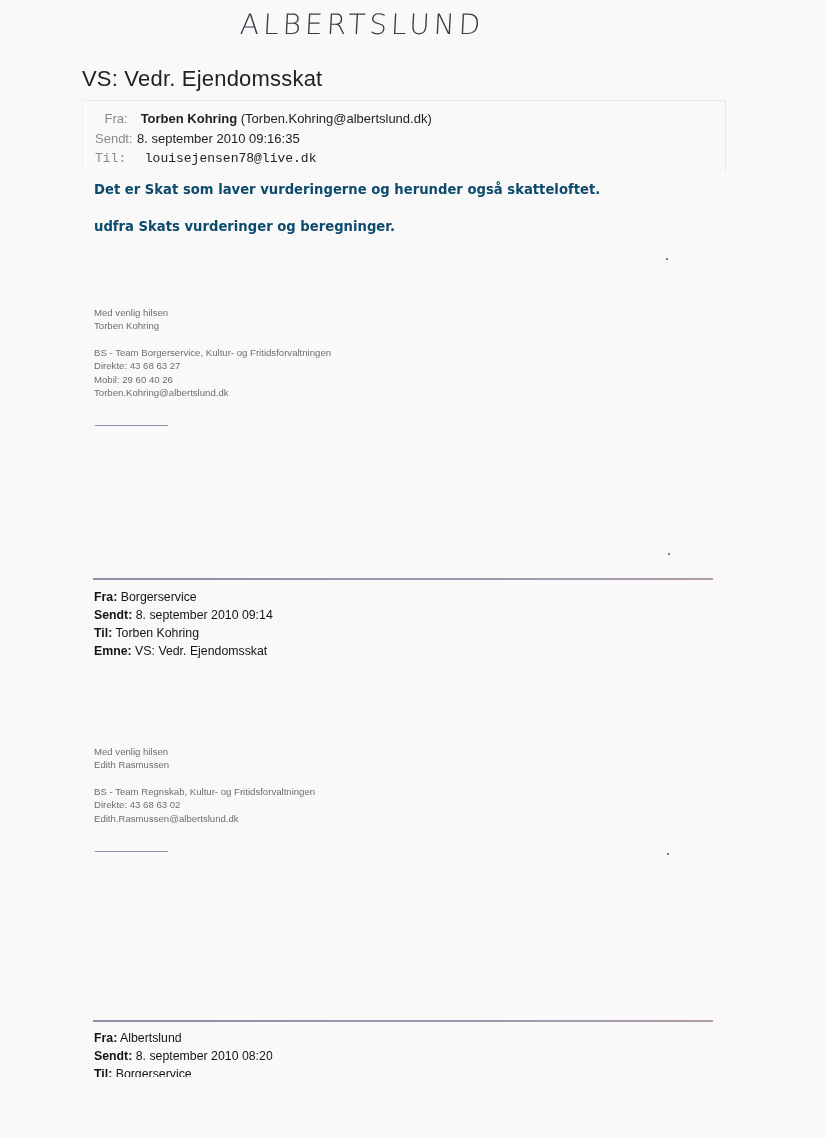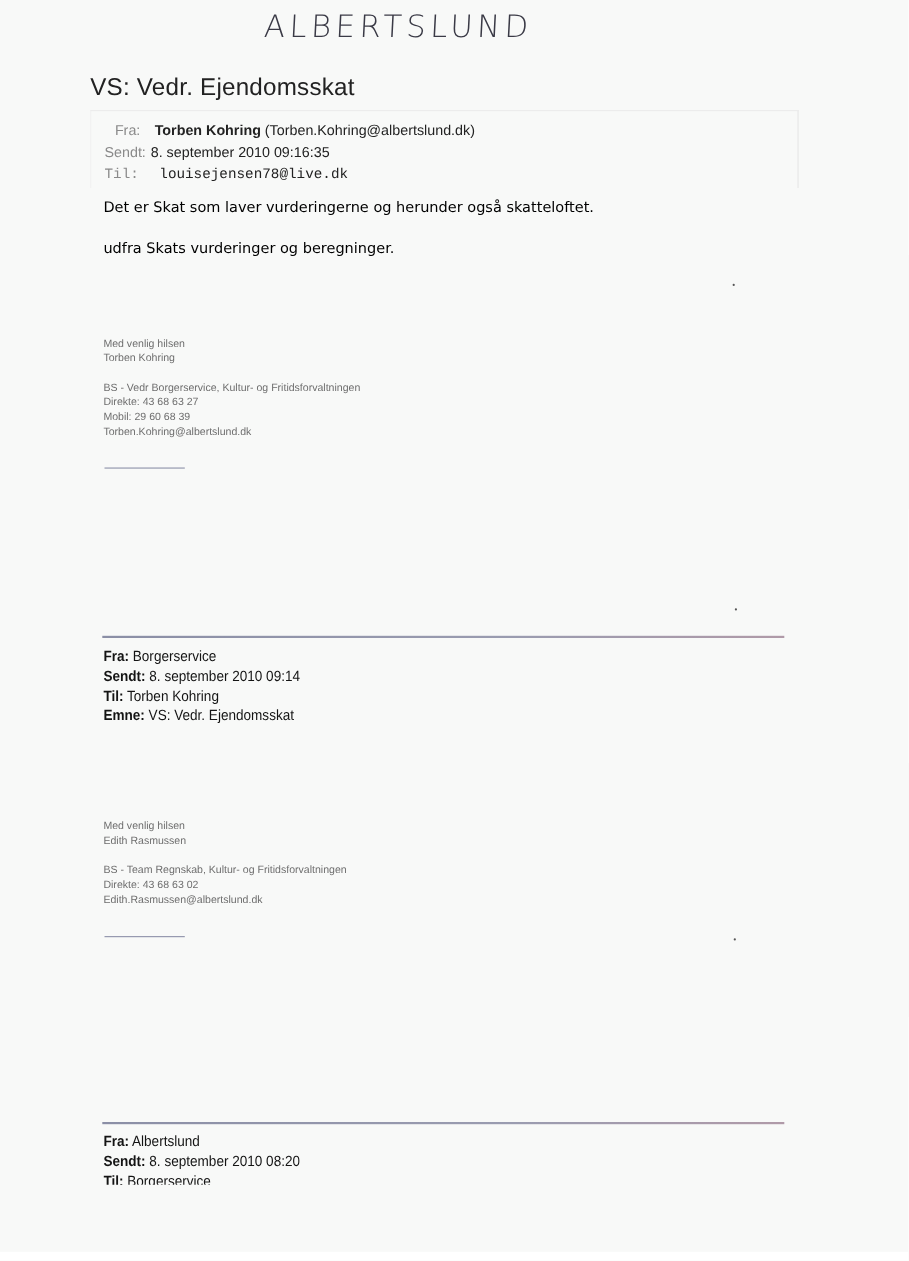--- a/index.html
+++ b/index.html
@@ -30,21 +30,21 @@
       border-left: 1px solid #f0f0f0;
     }
     .hrow {
       position: absolute; left: 95px; font-family: "Liberation Sans", sans-serif;
       font-size: 13px; color: #222;
     }
     .hrow .lbl { color: #8a8a8a; display: inline-block; width: 42px; }
     .hrow b { font-weight: bold; }
     .body-text {
       position: absolute; left: 94px; font-family: "DejaVu Sans", sans-serif;
-      font-size: 13.2px; color: #000000; line-height: 18px;
+      font-size: 13.2px; color: #0c4a6e; line-height: 18px; font-weight: bold;
     }
     .sig {
       position: absolute; left: 94px; font-family: Liberation Sans, sans-serif;
       font-size: 9.6px; color: #6e6e6e; line-height: 13.4px;
     }
     .sig-rule {
       position: absolute; left: 95px; width: 73px; height: 1px; background: #8c90a8;
     }
     .divider {
       position: absolute; left: 93px; width: 620px; height: 2px;
@@ -84,23 +84,23 @@
 
   <div class="body-text" style="top:181px;">Det er Skat som laver vurderingerne og herunder også skatteloftet.</div>
   <div class="body-text" style="top:218px;">
     <div>udfra Skats vurderinger og beregninger.</div>
   </div>
 
   <div class="sig" style="top:306px;">
     <div>Med venlig hilsen</div>
     <div>Torben Kohring</div>
     <div style="height:13px;"></div>
-    <div>BS - Vedr Borgerservice, Kultur- og Fritidsforvaltningen</div>
+    <div>BS - Team Borgerservice, Kultur- og Fritidsforvaltningen</div>
     <div>Direkte: 43 68 63 27</div>
-    <div>Mobil: 29 60 68 39</div>
+    <div>Mobil: 29 60 40 26</div>
     <div>Torben.Kohring@albertslund.dk</div>
   </div>
   <div class="sig-rule" style="top:425px;"></div>
 
   <div class="divider" style="top:578px;"></div>
   <div class="fwd" style="top:588px;">
     <div><b>Fra:</b> <span>Borgerservice</span></div>
     <div><b>Sendt:</b> <span>8. september 2010 09:14</span></div>
     <div><b>Til:</b> <span>Torben Kohring</span></div>
     <div><b>Emne:</b> <span>VS: Vedr. Ejendomsskat</span></div>

